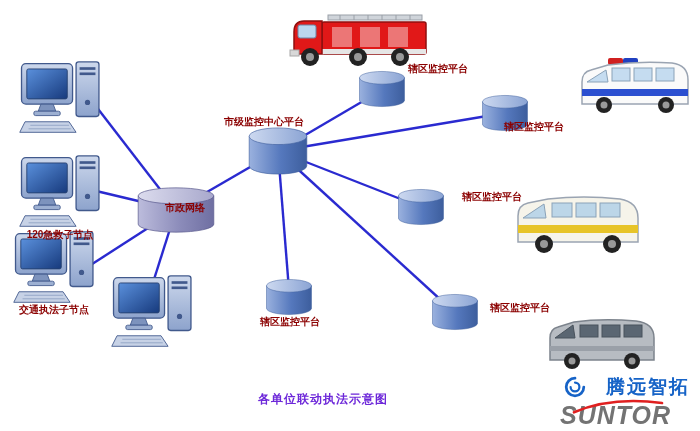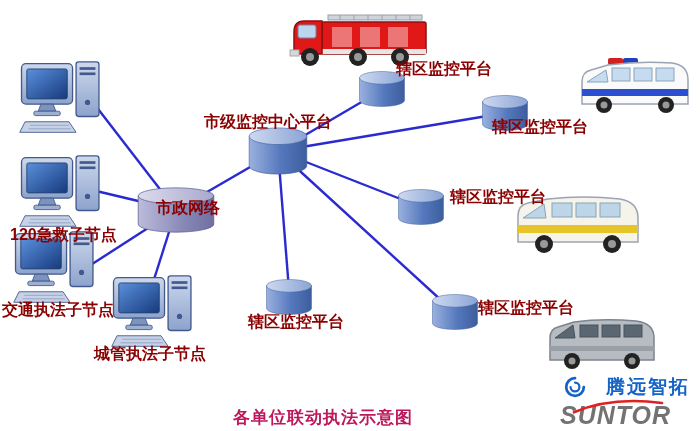--- a/index.html
+++ b/index.html
@@ -4,27 +4,27 @@
 <style>
   * { margin:0; padding:0; box-sizing:border-box; }
   html,body { background:#ffffff; }
   body { font-family:"Liberation Sans","DejaVu Sans",sans-serif; }
   .stage { position:relative; width:700px; height:431px; background:#fff; overflow:hidden; }
   .wires { position:absolute; left:0; top:0; width:700px; height:431px; z-index:1; }
   .defs-holder { position:absolute; width:0; height:0; overflow:hidden; }
   .cyl, .pc, .veh { position:absolute; z-index:2; }
   .nlabel {
     position:absolute; z-index:3;
-    font-size:16px; font-weight:bold; color:#8b0000;
-    text-align:right; white-space:nowrap; line-height:14px;
+    font-size:10px; font-weight:bold; color:#8b0000;
+    text-align:center; white-space:nowrap; line-height:14px;
   }
   .on-cyl { z-index:4; }
   .title {
-    position:absolute; left:200px; top:406px; width:246px; z-index:3;
-    font-size:17px; font-weight:bold; color:#be185d; text-align:center; letter-spacing:1px;
+    position:absolute; left:200px; top:391px; width:246px; z-index:3;
+    font-size:12px; font-weight:bold; color:#6d28d9; text-align:center; letter-spacing:1px;
   }
   .logo { position:absolute; left:550px; top:374px; width:148px; z-index:3; }
   .logo-top { display:flex; align-items:center; gap:20px; justify-content:flex-start; padding-left:14px; }
   .logo-mark { width:22px; height:22px; }
   .logo-cn { font-size:19px; font-weight:bold; color:#1663c7; letter-spacing:2px; }
   .logo-word { position:relative; margin-top:1px; padding-left:10px; }
   .logo-word span {
     font-size:25px; font-weight:bold; font-style:italic; color:#737373; letter-spacing:1px;
   }
   .logo-swoosh { position:absolute; left:2px; top:-6px; width:132px; height:20px; }
@@ -114,21 +114,20 @@
   <div class="nlabel" style="left:10px;top:228px;width:100px">120急救子节点</div>
 
   <svg class="pc" style="left:12px;top:228px;width:88px;height:80px" viewBox="0 0 100 90">
       <use href="#sym-pc"></use>
     </svg>
   <div class="nlabel" style="left:2px;top:303px;width:104px">交通执法子节点</div>
 
   <svg class="pc" style="left:110px;top:272px;width:88px;height:80px" viewBox="0 0 100 90">
       <use href="#sym-pc"></use>
     </svg>
-  <div class="nlabel" style="left:94px;top:347px;width:104px">城管执法子节点</div>
 
   <svg class="cyl" style="left:134px;top:186px;width:84px;height:48px" viewBox="0 0 100 78" preserveAspectRatio="none">
       <use href="#sym-cyl-p"></use>
     </svg>
   <div class="nlabel on-cyl" style="left:150px;top:201px;width:70px">市政网络</div>
 
   <svg class="cyl" style="left:246px;top:126px;width:64px;height:50px" viewBox="0 0 100 78" preserveAspectRatio="none">
       <use href="#sym-cyl-b"></use>
     </svg>
   <div class="nlabel" style="left:204px;top:115px;width:120px">市级监控中心平台</div>

